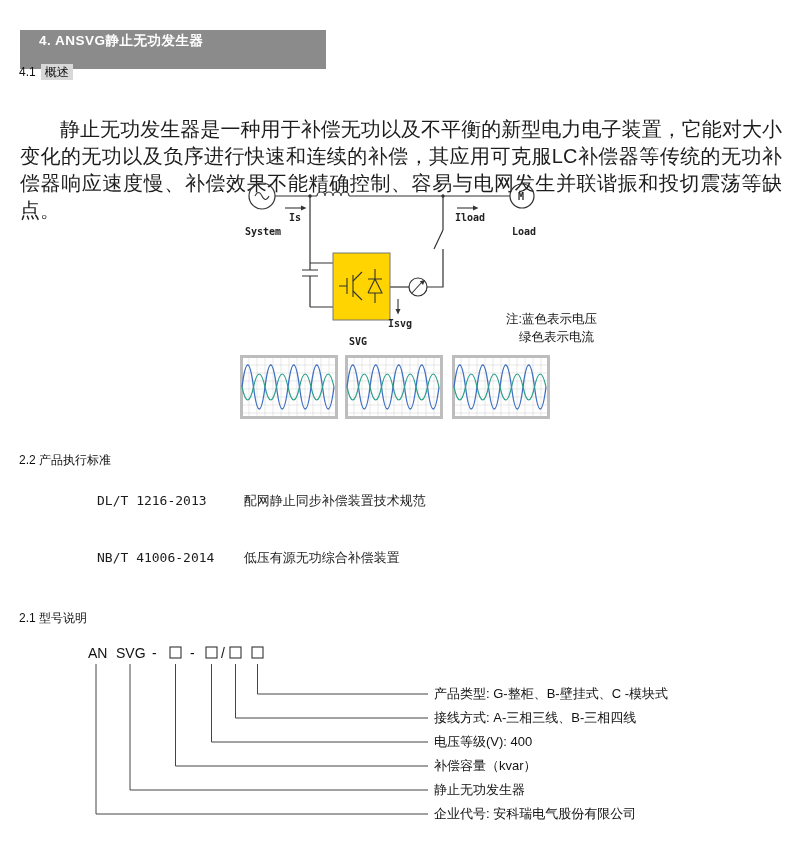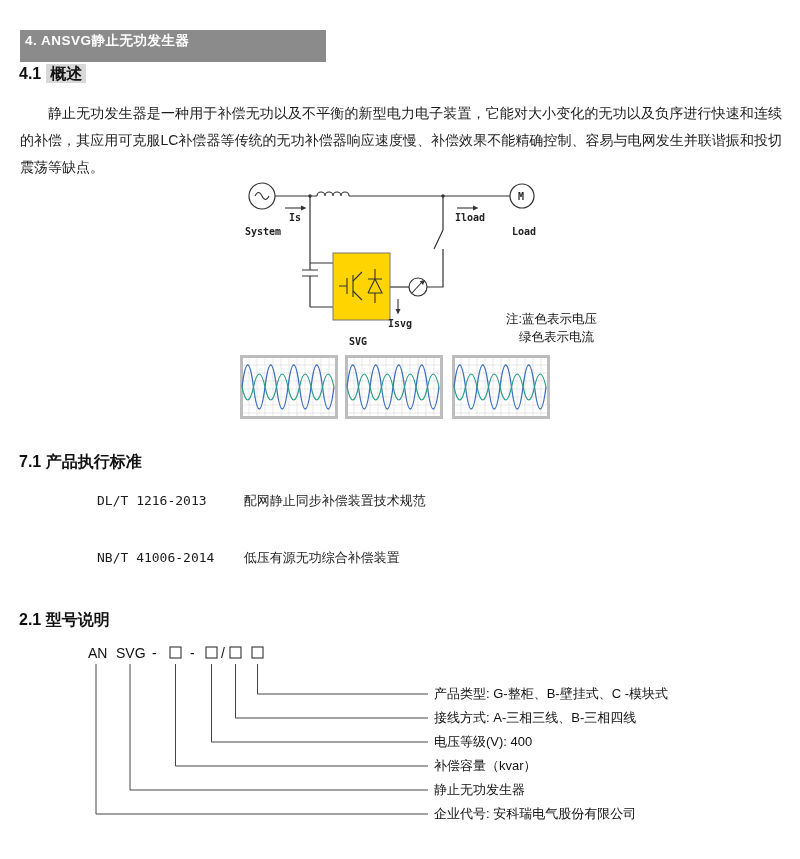--- a/index.html
+++ b/index.html
@@ -1,31 +1,31 @@
 <!DOCTYPE html>
 <html><head>
 <meta charset="utf-8">
 <style>
   * { margin:0; padding:0; box-sizing:border-box; }
   html,body { background:#fff; }
   body { font-family:"Liberation Sans","DejaVu Sans",sans-serif; color:#222; }
   .page { position:relative; width:800px; height:859px; background:#fff; overflow:hidden; }
 
-  .header-bar { position:absolute; left:20px; top:30px; width:306px; height:32px;
+  .header-bar { position:absolute; left:20px; top:30px; width:306px; height:39px;
     background:#8b8b8b; color:#fff; font-size:13.5px; font-weight:bold;
-    line-height:22px; padding-left:5px; letter-spacing:0.5px; }
+    line-height:22px; padding-left:19px; letter-spacing:0.5px; }
 
-  .h-sec { position:absolute; left:19px; font-size:16px; font-weight:bold; color:#111; }
+  .h-sec { position:absolute; left:19px; font-size:12px; font-weight:normal; color:#111; }
   .overview-h { top:64px; }
   .overview-h .hl { background:#d8d8d8; padding:1px 4px; margin-left:5px; }
   .standards-h { top:452px; }
   .model-h { top:610px; }
 
-  .body-text { position:absolute; left:20px; top:100px; width:762px;
-    font-size:14px; line-height:27px; text-align:justify; text-indent:2em; color:#1c1c1c; }
+  .body-text { position:absolute; left:20px; top:116px; width:762px;
+    font-size:20px; line-height:27px; text-align:justify; text-indent:2em; color:#1c1c1c; }
 
   .circuit-svg { position:absolute; left:225px; top:175px; width:400px; height:250px; }
   .model-svg   { position:absolute; left:60px;  top:640px; width:640px; height:200px; }
 
   .std-row { position:absolute; left:65px; font-size:13.5px; color:#1c1c1c; white-space:nowrap; }
   .std-row.r1 { top:492px; } .std-row.r2 { top:520px;margin-top:29px; } .std-row.r3 { top:548px; }
   .std-code { display:inline-block; width:175px; font-family:"DejaVu Sans Mono","Liberation Mono",monospace; font-size:13px;padding-left:32px; }
   .std-desc { font-size:13px;font-family:Liberation Serif, serif; }
 
   svg text { font-family:"Liberation Sans","DejaVu Sans",sans-serif; fill:#111; }
@@ -118,21 +118,21 @@
 
     <text class="note" x="281" y="148">注:蓝色表示电压</text>
     <text class="note" x="294" y="166">绿色表示电流</text>
 
     <use href="#scope" x="15" y="180"></use>
     <use href="#scope" x="120" y="180"></use>
     <use href="#scope" x="227" y="180"></use>
   </svg>
 
   <div class="h-sec standards-h">
-    <span>7.1</span>
+    <span>2.2</span>
     <span>产品执行标准</span>
   </div>
 
   <div class="std-row r1">
     <span class="std-code">DL/T 1216-2013</span>
     <span class="std-desc">配网静止同步补偿装置技术规范</span>
   </div>
   <div class="std-row r2">
     <span class="std-code">NB/T 41006-2014</span>
     <span class="std-desc">低压有源无功综合补偿装置</span>

